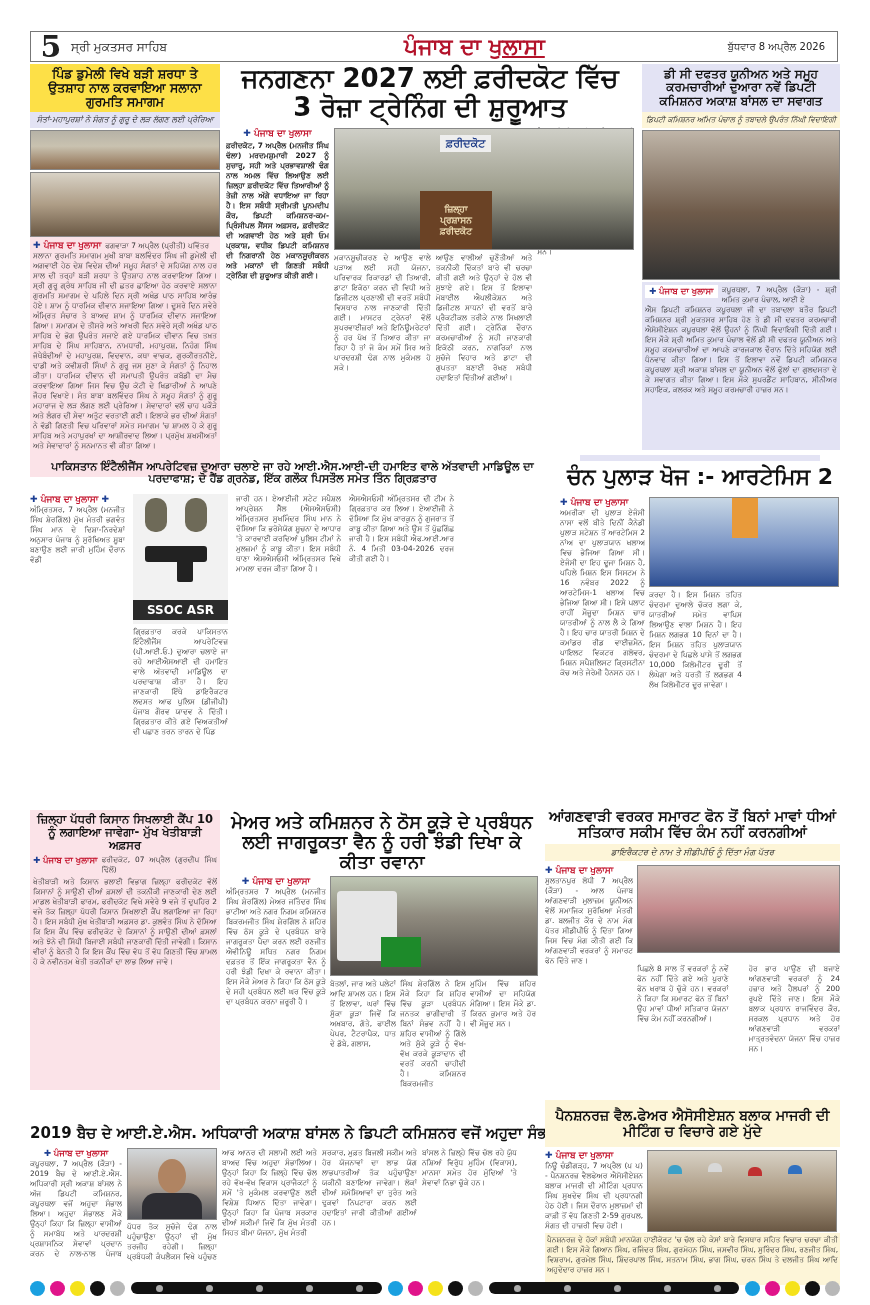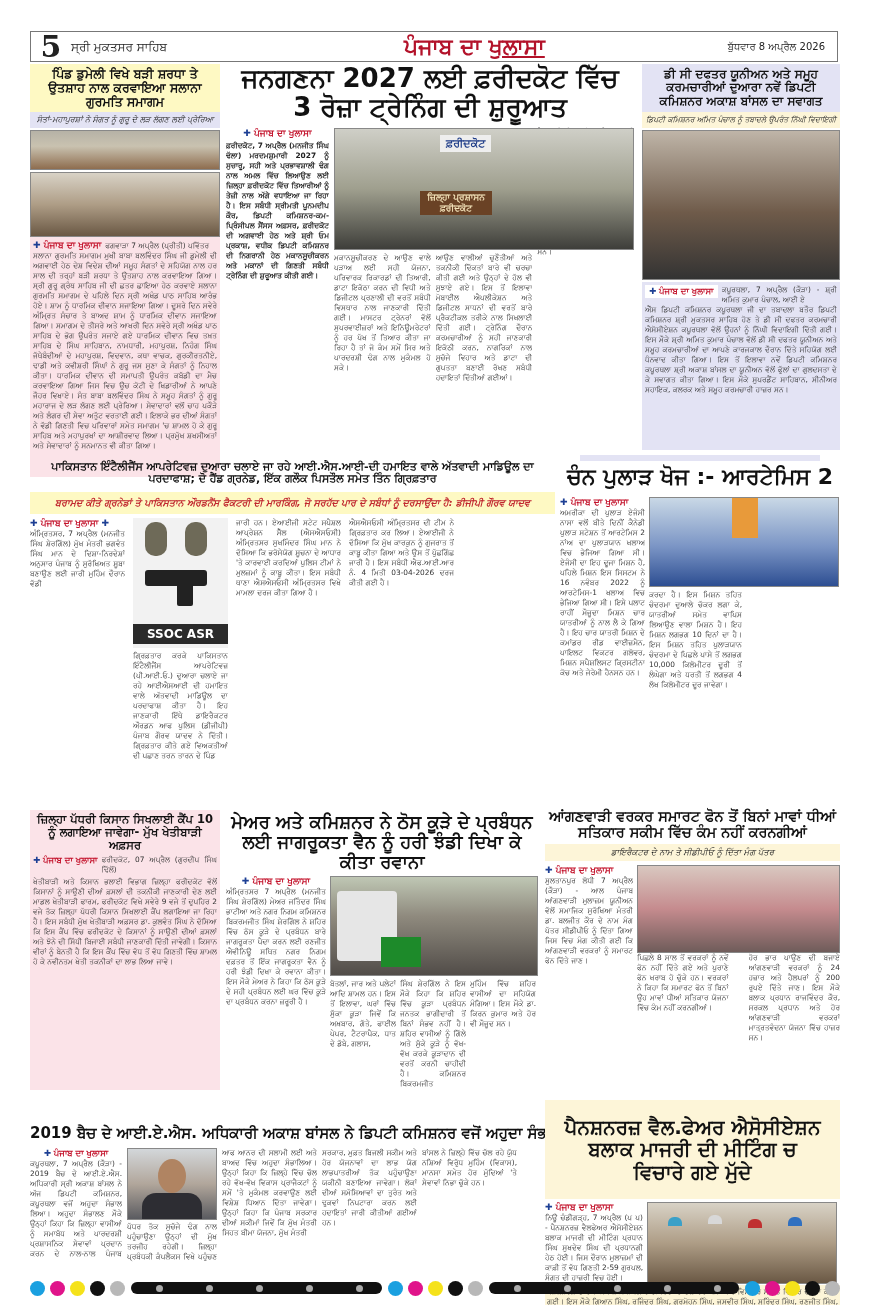--- a/index.html
+++ b/index.html
@@ -13,21 +13,21 @@
 .date{font-size:10px;padding-right:12px}
 .head{font-weight:bold;text-align:center;line-height:1.12;color:#111}
 .sub{text-align:center;font-style:italic;font-size:9.5px;padding:3px 2px}
 .body-text{font-size:7.4px;line-height:10px;color:#333;text-align:justify;overflow:hidden}
 .byline{color:#c3122b;font-weight:bold;font-size:9px}
 .byline .plus{color:#1d3f94}
 .photo{overflow:hidden;border:1px solid #888}
 .pink{background:#fbe3e8}
 .lav{background:#e3e3f4}
 .cream{background:#fdf5d8}
-.peach{background:#fef9c3}
+.peach{background:#fde047}
 .green{background:#e9f1df}
 .dots{display:flex;align-items:center;gap:5px}
 .dot{width:15px;height:15px;border-radius:50%}
 .bar{height:12px;background:#111;border-radius:6px;position:relative}
 .bar i{position:absolute;top:3px;width:7px;height:7px;border-radius:50%;background:#aaa}
 .ph-a{background:linear-gradient(180deg,#b6b2a6 0%,#c9c2b0 40%,#8e6d4f 100%)}
 .ph-b{background:linear-gradient(180deg,#d8d2c6 0%,#ae9d86 50%,#6a5844 100%)}
 .ph-c{background:linear-gradient(180deg,#c9d8e6 0%,#7b95c5 55%,#2d4e92 100%)}
 .ph-d{background:linear-gradient(180deg,#bfc7b4 0%,#8f8a7e 40%,#514c48 100%)}
 .ph-e{background:linear-gradient(180deg,#d9c8c0 0%,#c58b8e 50%,#6f5c5a 100%)}
@@ -65,21 +65,21 @@
   <div class="head" style="font-size:26px">ਜਨਗਣਨਾ 2027 ਲਈ ਫ਼ਰੀਦਕੋਟ ਵਿੱਚ</div>
   <div class="head" style="font-size:26px">3 ਰੋਜ਼ਾ ਟ੍ਰੇਨਿੰਗ ਦੀ ਸ਼ੁਰੂਆਤ</div>
   <div style="display:flex;gap:5px;margin-top:6px">
     <div style="width:103px">
       <div class="byline" style="text-align:center;margin-bottom:2px"><span class="plus">✚</span> <span>ਪੰਜਾਬ ਦਾ ਖੁਲਾਸਾ</span></div>
       <div class="body-text" style="height:300px;font-weight:bold;color:#222">ਫ਼ਰੀਦਕੋਟ, 7 ਅਪ੍ਰੈਲ (ਮਨਜੀਤ ਸਿੰਘ ਢੱਲਾ) ਮਰਦਮਸ਼ੁਮਾਰੀ 2027 ਨੂੰ ਸੁਚਾਰੂ, ਸਹੀ ਅਤੇ ਪ੍ਰਭਾਵਸ਼ਾਲੀ ਢੰਗ ਨਾਲ ਅਮਲ ਵਿੱਚ ਲਿਆਉਣ ਲਈ ਜ਼ਿਲ੍ਹਾ ਫ਼ਰੀਦਕੋਟ ਵਿੱਚ ਤਿਆਰੀਆਂ ਨੂੰ ਤੇਜ਼ੀ ਨਾਲ ਅੱਗੇ ਵਧਾਇਆ ਜਾ ਰਿਹਾ ਹੈ। ਇਸ ਸਬੰਧੀ ਸ੍ਰੀਮਤੀ ਪੂਨਮਦੀਪ ਕੌਰ, ਡਿਪਟੀ ਕਮਿਸ਼ਨਰ-ਕਮ-ਪ੍ਰਿੰਸੀਪਲ ਸੈਂਸਸ ਅਫ਼ਸਰ, ਫ਼ਰੀਦਕੋਟ ਦੀ ਅਗਵਾਈ ਹੇਠ ਅਤੇ ਸ਼੍ਰੀ ਓਮ ਪ੍ਰਕਾਸ਼, ਵਧੀਕ ਡਿਪਟੀ ਕਮਿਸ਼ਨਰ ਦੀ ਨਿਗਰਾਨੀ ਹੇਠ ਮਕਾਨਸੂਚੀਕਰਨ ਅਤੇ ਮਕਾਨਾਂ ਦੀ ਗਿਣਤੀ ਸਬੰਧੀ ਟ੍ਰੇਨਿੰਗ ਦੀ ਸ਼ੁਰੂਆਤ ਕੀਤੀ ਗਈ।</div>
     </div>
     <div style="width:300px">
       <div class="photo ph-h" style="height:122px;position:relative">
         <div style="position:absolute;left:105px;top:6px;color:#1f3d88;font-weight:bold;font-size:11px;background:#eee;padding:2px 6px">ਫ਼ਰੀਦਕੋਟ</div>
-        <div style="position:absolute;left:85px;top:62px;width:72px;color:#f3e2b9;font-size:9px;font-weight:bold;background:#6a4225;padding:1px;text-align:center">ਜ਼ਿਲ੍ਹਾ ਪ੍ਰਸ਼ਾਸਨ ਫ਼ਰੀਦਕੋਟ</div>
+        <div style="position:absolute;left:85px;top:62px;width:72px;color:#f3e2b9;font-size:9px;font-weight:bold;background:#6a4225;padding:13px;text-align:center">ਜ਼ਿਲ੍ਹਾ ਪ੍ਰਸ਼ਾਸਨ ਫ਼ਰੀਦਕੋਟ</div>
       </div>
       <div style="display:flex;gap:5px;margin-top:3px">
         <div class="body-text" style="width:98px;height:185px">ਮਕਾਨਸੂਚੀਕਰਣ ਦੇ ਆਉਣ ਵਾਲੇ ਪੜਾਅ ਲਈ ਸਹੀ ਯੋਜਨਾ, ਪਰਿਵਾਰਕ ਰਿਕਾਰਡਾਂ ਦੀ ਤਿਆਰੀ, ਡਾਟਾ ਇਕੱਠਾ ਕਰਨ ਦੀ ਵਿਧੀ ਅਤੇ ਡਿਜੀਟਲ ਪ੍ਰਣਾਲੀ ਦੀ ਵਰਤੋਂ ਸਬੰਧੀ ਵਿਸਥਾਰ ਨਾਲ ਜਾਣਕਾਰੀ ਦਿੱਤੀ ਗਈ। ਮਾਸਟਰ ਟ੍ਰੇਨਰਾਂ ਵੱਲੋਂ ਸੁਪਰਵਾਈਜ਼ਰਾਂ ਅਤੇ ਇਨਿਊਮਰੇਟਰਾਂ ਨੂੰ ਹਰ ਪੱਖ ਤੋਂ ਤਿਆਰ ਕੀਤਾ ਜਾ ਰਿਹਾ ਹੈ ਤਾਂ ਜੋ ਕੰਮ ਸਮੇਂ ਸਿਰ ਅਤੇ ਪਾਰਦਰਸ਼ੀ ਢੰਗ ਨਾਲ ਮੁਕੰਮਲ ਹੋ ਸਕੇ।</div>
         <div class="body-text" style="width:98px;height:185px">ਆਉਣ ਵਾਲੀਆਂ ਚੁਣੌਤੀਆਂ ਅਤੇ ਤਕਨੀਕੀ ਦਿੱਕਤਾਂ ਬਾਰੇ ਵੀ ਚਰਚਾ ਕੀਤੀ ਗਈ ਅਤੇ ਉਨ੍ਹਾਂ ਦੇ ਹੱਲ ਵੀ ਸੁਝਾਏ ਗਏ। ਇਸ ਤੋਂ ਇਲਾਵਾ ਮੋਬਾਈਲ ਐਪਲੀਕੇਸ਼ਨ ਅਤੇ ਡਿਜੀਟਲ ਸਾਧਨਾਂ ਦੀ ਵਰਤੋਂ ਬਾਰੇ ਪ੍ਰੈਕਟੀਕਲ ਤਰੀਕੇ ਨਾਲ ਸਿਖਲਾਈ ਦਿੱਤੀ ਗਈ। ਟ੍ਰੇਨਿੰਗ ਦੌਰਾਨ ਕਰਮਚਾਰੀਆਂ ਨੂੰ ਸਹੀ ਜਾਣਕਾਰੀ ਇਕੱਠੀ ਕਰਨ, ਨਾਗਰਿਕਾਂ ਨਾਲ ਸੁਚੱਜੇ ਵਿਹਾਰ ਅਤੇ ਡਾਟਾ ਦੀ ਗੁਪਤਤਾ ਬਣਾਈ ਰੱਖਣ ਸਬੰਧੀ ਹਦਾਇਤਾਂ ਦਿੱਤੀਆਂ ਗਈਆਂ।</div>
         <div class="body-text" style="width:98px;height:185px;margin-top:-126px;height:311px">ਸੈਂਸਸ ਡਿਜੀਟਲ ਮੋਡ 'ਤੇ ਕਰਵਾਈ ਜਾਵੇਗੀ ਅਤੇ ਪਹਿਲੀ ਵਾਰ ਸੈਲਫ ਇਨਿਊਮਰੇਸ਼ਨ ਵਿਕਲਪ 30 ਅਪ੍ਰੈਲ 2026 ਤੋਂ ਮਿਤੀ 14 ਮਈ 2026 ਤੱਕ ਹੋਵੇਗੀ। ਇਸ ਲਈ ਆਮ ਜਨਤਾ ਨੂੰ ਅਪੀਲ ਕੀਤੀ ਗਈ ਕਿ ਸੈਲਫ ਇਨਿਊਮਰੇਸ਼ਨ ਵਿੱਚ ਵੱਧ ਤੋਂ ਵੱਧ ਭਾਗ ਲੈਣ। ਇਸ ਮੌਕੇ ਜ਼ਿਲ੍ਹਾ ਮਾਲ ਅਫ਼ਸਰ, ਤਹਿਸੀਲਦਾਰ, ਨਾਇਬ ਤਹਿਸੀਲਦਾਰ, ਮਾਸਟਰ ਟ੍ਰੇਨਰ ਅਤੇ ਵੱਖ-ਵੱਖ ਵਿਭਾਗਾਂ ਦੇ ਅਧਿਕਾਰੀ ਅਤੇ ਕਰਮਚਾਰੀ ਹਾਜ਼ਰ ਸਨ।</div>
       </div>
     </div>
   </div>
 </div>
 
@@ -91,35 +91,34 @@
     <div style="display:flex;gap:4px;align-items:flex-start">
       <span class="byline" style="white-space:nowrap;font-size:8.5px;background:#fff;padding:1px 4px"><span class="plus">✚</span> <span>ਪੰਜਾਬ ਦਾ ਖੁਲਾਸਾ</span></span>
       <span class="body-text" style="flex:1">ਕਪੂਰਥਲਾ, 7 ਅਪ੍ਰੈਲ (ਕੌੜਾ) - ਸ਼੍ਰੀ ਅਮਿਤ ਕੁਮਾਰ ਪੰਚਾਲ, ਆਈ ਏ</span>
     </div>
     <div class="body-text" style="height:138px">ਐੱਸ ਡਿਪਟੀ ਕਮਿਸ਼ਨਰ ਕਪੂਰਥਲਾ ਜੀ ਦਾ ਤਬਾਦਲਾ ਬਤੌਰ ਡਿਪਟੀ ਕਮਿਸ਼ਨਰ ਸ਼੍ਰੀ ਮੁਕਤਸਰ ਸਾਹਿਬ ਹੋਣ ਤੇ ਡੀ ਸੀ ਦਫਤਰ ਕਰਮਚਾਰੀ ਐਸੋਸੀਏਸ਼ਨ ਕਪੂਰਥਲਾ ਵੱਲੋਂ ਉਹਨਾਂ ਨੂੰ ਨਿੱਘੀ ਵਿਦਾਇਗੀ ਦਿੱਤੀ ਗਈ। ਇਸ ਮੌਕੇ ਸ਼੍ਰੀ ਅਮਿਤ ਕੁਮਾਰ ਪੰਚਾਲ ਵੱਲੋਂ ਡੀ ਸੀ ਦਫਤਰ ਯੂਨੀਅਨ ਅਤੇ ਸਮੂਹ ਕਰਮਚਾਰੀਆਂ ਦਾ ਆਪਣੇ ਕਾਰਜਕਾਲ ਦੌਰਾਨ ਦਿੱਤੇ ਸਹਿਯੋਗ ਲਈ ਧੰਨਵਾਦ ਕੀਤਾ ਗਿਆ। ਇਸ ਤੋਂ ਇਲਾਵਾ ਨਵੇਂ ਡਿਪਟੀ ਕਮਿਸ਼ਨਰ ਕਪੂਰਥਲਾ ਸ਼੍ਰੀ ਅਕਾਸ਼ ਬਾਂਸਲ ਦਾ ਯੂਨੀਅਨ ਵੱਲੋਂ ਫੁੱਲਾਂ ਦਾ ਗੁਲਦਸਤਾ ਦੇ ਕੇ ਸਵਾਗਤ ਕੀਤਾ ਗਿਆ। ਇਸ ਮੌਕੇ ਸੁਪਰਡੈਂਟ ਸਾਹਿਬਾਨ, ਸੀਨੀਅਰ ਸਹਾਇਕ, ਕਲਰਕ ਅਤੇ ਸਮੂਹ ਕਰਮਚਾਰੀ ਹਾਜ਼ਰ ਸਨ।</div>
   </div>
 </div>
 
 <div class="abs" style="left:30px;top:455px;width:525px;height:345px">
   <div class="head" style="font-size:11px;padding:6px 10px 4px">ਪਾਕਿਸਤਾਨ ਇੰਟੈਲੀਜੈਂਸ ਆਪਰੇਟਿਵਜ਼ ਦੁਆਰਾ ਚਲਾਏ ਜਾ ਰਹੇ ਆਈ.ਐਸ.ਆਈ-ਦੀ ਹਮਾਇਤ ਵਾਲੇ ਅੱਤਵਾਦੀ ਮਾਡਿਊਲ ਦਾ ਪਰਦਾਫਾਸ਼; ਦੋ ਹੈਂਡ ਗ੍ਰਨੇਡ, ਇੱਕ ਗਲੌਕ ਪਿਸਤੌਲ ਸਮੇਤ ਤਿੰਨ ਗ੍ਰਿਫ਼ਤਾਰ</div>
-  <div class="sub peach" style="font-size:9.5px;color:#c0262e;font-weight:bold;margin-top:2px;padding:5px 2px">ਬਰਾਮਦ ਕੀਤੇ ਗ੍ਰਨੇਡਾਂ ਤੇ ਪਾਕਿਸਤਾਨ ਔਰਡਨੈਂਸ ਫੈਕਟਰੀ ਦੀ ਮਾਰਕਿੰਗ, ਜੋ ਸਰਹੱਦ ਪਾਰ ਦੇ ਸਬੰਧਾਂ ਨੂੰ ਦਰਸਾਉਂਦਾ ਹੈ: ਡੀਜੀਪੀ ਗੌਰਵ ਯਾਦਵ</div>
   <div style="display:flex;gap:8px;margin-top:4px">
     <div style="width:95px">
       <div class="byline"><span class="plus">✚</span> <span>ਪੰਜਾਬ ਦਾ ਖੁਲਾਸਾ</span> <span class="plus">✚</span></div>
       <div class="body-text" style="height:60px">ਅੰਮ੍ਰਿਤਸਰ, 7 ਅਪ੍ਰੈਲ (ਮਨਜੀਤ ਸਿੰਘ ਸ਼ੇਰਗਿੱਲ) ਮੁੱਖ ਮੰਤਰੀ ਭਗਵੰਤ ਸਿੰਘ ਮਾਨ ਦੇ ਦਿਸ਼ਾ-ਨਿਰਦੇਸ਼ਾਂ ਅਨੁਸਾਰ ਪੰਜਾਬ ਨੂੰ ਸੁਰੱਖਿਅਤ ਸੂਬਾ ਬਣਾਉਣ ਲਈ ਜਾਰੀ ਮੁਹਿੰਮ ਦੌਰਾਨ ਵੱਡੀ</div>
     </div>
     <div style="width:95px">
       <div class="photo" style="height:130px;background:#f2f2f2;position:relative;border:none">
         <div style="position:absolute;left:12px;top:4px;width:22px;height:34px;border-radius:10px;background:#6e6a58"></div>
         <div style="position:absolute;left:52px;top:4px;width:22px;height:34px;border-radius:10px;background:#6e6a58"></div>
         <div style="position:absolute;left:12px;top:52px;width:62px;height:16px;background:#222;border-radius:3px"></div>
         <div style="position:absolute;left:44px;top:66px;width:16px;height:22px;background:#222;border-radius:2px"></div>
         <div style="position:absolute;left:0;right:0;bottom:4px;background:#2b2b2b;color:#fff;font-weight:bold;font-size:12px;text-align:center;padding:3px">SSOC ASR</div>
       </div>
-      <div class="body-text" style="height:108px;margin-top:3px">ਗ੍ਰਿਫ਼ਤਾਰ ਕਰਕੇ ਪਾਕਿਸਤਾਨ ਇੰਟੈਲੀਜੈਂਸ ਆਪਰੇਟਿਵਜ਼ (ਪੀ.ਆਈ.ਓ.) ਦੁਆਰਾ ਚਲਾਏ ਜਾ ਰਹੇ ਆਈਐਸਆਈ ਦੀ ਹਮਾਇਤ ਵਾਲੇ ਅੱਤਵਾਦੀ ਮਾਡਿਊਲ ਦਾ ਪਰਦਾਫਾਸ਼ ਕੀਤਾ ਹੈ। ਇਹ ਜਾਣਕਾਰੀ ਇੱਥੇ ਡਾਇਰੈਕਟਰ ਔਰਡਨ ਆਫ ਪੁਲਿਸ (ਡੀਜੀਪੀ) ਪੰਜਾਬ ਗੌਰਵ ਯਾਦਵ ਨੇ ਦਿੱਤੀ। ਗ੍ਰਿਫ਼ਤਾਰ ਕੀਤੇ ਗਏ ਵਿਅਕਤੀਆਂ ਦੀ ਪਛਾਣ ਤਰਨ ਤਾਰਨ ਦੇ ਪਿੰਡ</div>
+      <div class="body-text" style="height:108px;margin-top:3px">ਗ੍ਰਿਫ਼ਤਾਰ ਕਰਕੇ ਪਾਕਿਸਤਾਨ ਇੰਟੈਲੀਜੈਂਸ ਆਪਰੇਟਿਵਜ਼ (ਪੀ.ਆਈ.ਓ.) ਦੁਆਰਾ ਚਲਾਏ ਜਾ ਰਹੇ ਆਈਐਸਆਈ ਦੀ ਹਮਾਇਤ ਵਾਲੇ ਅੱਤਵਾਦੀ ਮਾਡਿਊਲ ਦਾ ਪਰਦਾਫਾਸ਼ ਕੀਤਾ ਹੈ। ਇਹ ਜਾਣਕਾਰੀ ਇੱਥੇ ਡਾਇਰੈਕਟਰ ਲਦਸਤ ਆਫ ਪੁਲਿਸ (ਡੀਜੀਪੀ) ਪੰਜਾਬ ਗੌਰਵ ਯਾਦਵ ਨੇ ਦਿੱਤੀ। ਗ੍ਰਿਫ਼ਤਾਰ ਕੀਤੇ ਗਏ ਵਿਅਕਤੀਆਂ ਦੀ ਪਛਾਣ ਤਰਨ ਤਾਰਨ ਦੇ ਪਿੰਡ</div>
     </div>
     <div class="body-text" style="width:105px;height:240px">ਜਾਰੀ ਹਨ। ਏਆਈਜੀ ਸਟੇਟ ਸਪੈਸ਼ਲ ਆਪ੍ਰੇਸ਼ਨ ਸੈੱਲ (ਐਸਐਸਓਸੀ) ਅੰਮ੍ਰਿਤਸਰ ਸੁਖਮਿੰਦਰ ਸਿੰਘ ਮਾਨ ਨੇ ਦੱਸਿਆ ਕਿ ਭਰੋਸੇਯੋਗ ਸੂਚਨਾ ਦੇ ਆਧਾਰ 'ਤੇ ਕਾਰਵਾਈ ਕਰਦਿਆਂ ਪੁਲਿਸ ਟੀਮਾਂ ਨੇ ਮੁਲਜ਼ਮਾਂ ਨੂੰ ਕਾਬੂ ਕੀਤਾ। ਇਸ ਸਬੰਧੀ ਥਾਣਾ ਐਸਐਸਓਸੀ ਅੰਮ੍ਰਿਤਸਰ ਵਿਖੇ ਮਾਮਲਾ ਦਰਜ ਕੀਤਾ ਗਿਆ ਹੈ।</div>
     <div class="body-text" style="width:105px;height:240px">ਐਸਐਸਓਸੀ ਅੰਮ੍ਰਿਤਸਰ ਦੀ ਟੀਮ ਨੇ ਗ੍ਰਿਫ਼ਤਾਰ ਕਰ ਲਿਆ। ਏਆਈਜੀ ਨੇ ਦੱਸਿਆ ਕਿ ਮੁੱਖ ਕਾਰਕੁਨ ਨੂੰ ਗੁਜਰਾਤ ਤੋਂ ਕਾਬੂ ਕੀਤਾ ਗਿਆ ਅਤੇ ਉਸ ਤੋਂ ਪੁੱਛਗਿੱਛ ਜਾਰੀ ਹੈ। ਇਸ ਸਬੰਧੀ ਐਫ.ਆਈ.ਆਰ ਨੰ. 4 ਮਿਤੀ 03-04-2026 ਦਰਜ ਕੀਤੀ ਗਈ ਹੈ।</div>
   </div>
 </div>
 
 <div class="abs" style="left:560px;top:455px;width:280px;height:345px">
   <div class="lav" style="height:6px;margin:0 20px"></div>
   <div class="head" style="font-size:22px;padding:4px 0">ਚੰਨ ਪੁਲਾੜ ਖੋਜ :- ਆਰਟੇਮਿਸ 2</div>
   <div style="display:flex;gap:4px;margin-top:3px">
@@ -171,21 +170,21 @@
 <div class="abs" style="left:545px;top:808px;width:295px;height:285px">
   <div class="head" style="font-size:14.5px">ਆਂਗਣਵਾੜੀ ਵਰਕਰ ਸਮਾਰਟ ਫੋਨ ਤੋਂ ਬਿਨਾਂ ਮਾਵਾਂ ਧੀਆਂ ਸਤਿਕਾਰ ਸਕੀਮ ਵਿੱਚ ਕੰਮ ਨਹੀਂ ਕਰਨਗੀਆਂ</div>
   <div class="sub cream" style="font-size:8.5px;margin-top:4px">ਡਾਇਰੈਕਟਰ ਦੇ ਨਾਮ ਤੇ ਸੀਡੀਪੀਓ ਨੂੰ ਦਿੱਤਾ ਮੰਗ ਪੱਤਰ</div>
   <div style="display:flex;gap:4px;margin-top:4px">
     <div style="width:88px">
       <div class="byline"><span class="plus">✚</span> <span>ਪੰਜਾਬ ਦਾ ਖੁਲਾਸਾ</span></div>
       <div class="body-text" style="height:200px">ਸੁਲਤਾਨਪੁਰ ਲੋਧੀ 7 ਅਪ੍ਰੈਲ (ਕੌੜਾ) - ਆਲ ਪੰਜਾਬ ਆਂਗਣਵਾੜੀ ਮੁਲਾਜ਼ਮ ਯੂਨੀਅਨ ਵੱਲੋਂ ਸਮਾਜਿਕ ਸੁਰੱਖਿਆ ਮੰਤਰੀ ਡਾ. ਬਲਜੀਤ ਕੌਰ ਦੇ ਨਾਮ ਮੰਗ ਪੱਤਰ ਸੀਡੀਪੀਓ ਨੂੰ ਦਿੱਤਾ ਗਿਆ ਜਿਸ ਵਿਚ ਮੰਗ ਕੀਤੀ ਗਈ ਕਿ ਆਂਗਣਵਾੜੀ ਵਰਕਰਾਂ ਨੂੰ ਸਮਾਰਟ ਫੋਨ ਦਿੱਤੇ ਜਾਣ।</div>
     </div>
     <div style="width:203px">
       <div class="photo ph-e" style="height:88px"></div>
-      <div style="display:flex;gap:20px;margin-top:0">
+      <div style="display:flex;gap:20px;margin-top:11px">
         <div class="body-text" style="width:99px;height:120px">ਪਿਛਲੇ 8 ਸਾਲ ਤੋਂ ਵਰਕਰਾਂ ਨੂੰ ਨਵੇਂ ਫੋਨ ਨਹੀਂ ਦਿੱਤੇ ਗਏ ਅਤੇ ਪੁਰਾਣੇ ਫੋਨ ਖਰਾਬ ਹੋ ਚੁੱਕੇ ਹਨ। ਵਰਕਰਾਂ ਨੇ ਕਿਹਾ ਕਿ ਸਮਾਰਟ ਫੋਨ ਤੋਂ ਬਿਨਾਂ ਉਹ ਮਾਵਾਂ ਧੀਆਂ ਸਤਿਕਾਰ ਯੋਜਨਾ ਵਿੱਚ ਕੰਮ ਨਹੀਂ ਕਰਨਗੀਆਂ।</div>
         <div class="body-text" style="width:99px;height:120px">ਹੋਰ ਭਾਰ ਪਾਉਣ ਦੀ ਬਜਾਏ ਆਂਗਣਵਾੜੀ ਵਰਕਰਾਂ ਨੂੰ 24 ਹਜ਼ਾਰ ਅਤੇ ਹੈਲਪਰਾਂ ਨੂੰ 200 ਰੁਪਏ ਦਿੱਤੇ ਜਾਣ। ਇਸ ਮੌਕੇ ਬਲਾਕ ਪ੍ਰਧਾਨ ਰਾਜਵਿੰਦਰ ਕੌਰ, ਸਰਕਲ ਪ੍ਰਧਾਨ ਅਤੇ ਹੋਰ ਆਂਗਣਵਾੜੀ ਵਰਕਰਾਂ ਮਾਤ੍ਰਤਵੰਦਨਾ ਯੋਜਨਾ ਵਿੱਚ ਹਾਜ਼ਰ ਸਨ।</div>
       </div>
     </div>
   </div>
 </div>
 
 <div class="abs" style="left:30px;top:1125px;width:515px;height:150px">
   <div class="head" style="font-size:15px;white-space:nowrap">2019 ਬੈਚ ਦੇ ਆਈ.ਏ.ਐਸ. ਅਧਿਕਾਰੀ ਅਕਾਸ਼ ਬਾਂਸਲ ਨੇ ਡਿਪਟੀ ਕਮਿਸ਼ਨਰ ਵਜੋਂ ਅਹੁਦਾ ਸੰਭਾਲਿਆ</div>
   <div style="display:flex;gap:5px;margin-top:6px">
@@ -200,21 +199,21 @@
       </div>
       <div class="body-text" style="height:40px;margin-top:2px">ਪੱਧਰ ਤੱਕ ਸੁਚੱਜੇ ਢੰਗ ਨਾਲ ਪਹੁੰਚਾਉਣਾ ਉਨ੍ਹਾਂ ਦੀ ਮੁੱਖ ਤਰਜੀਹ ਰਹੇਗੀ। ਜ਼ਿਲ੍ਹਾ ਪ੍ਰਬੰਧਕੀ ਕੰਪਲੈਕਸ ਵਿਖੇ ਪਹੁੰਚਣ ਉਪਰੰਤ ਉਨ੍ਹਾਂ ਨੇ ਗਾਰਡ</div>
     </div>
     <div class="body-text" style="width:95px;height:112px">ਆਫ ਆਨਰ ਦੀ ਸਲਾਮੀ ਲਈ ਅਤੇ ਬਾਅਦ ਵਿੱਚ ਅਹੁਦਾ ਸੰਭਾਲਿਆ। ਉਨ੍ਹਾਂ ਕਿਹਾ ਕਿ ਜ਼ਿਲ੍ਹੇ ਵਿੱਚ ਚੱਲ ਰਹੇ ਵੱਖ-ਵੱਖ ਵਿਕਾਸ ਪ੍ਰਾਜੈਕਟਾਂ ਨੂੰ ਸਮੇਂ 'ਤੇ ਮੁਕੰਮਲ ਕਰਵਾਉਣ ਲਈ ਵਿਸ਼ੇਸ਼ ਧਿਆਨ ਦਿੱਤਾ ਜਾਵੇਗਾ। ਉਨ੍ਹਾਂ ਕਿਹਾ ਕਿ ਪੰਜਾਬ ਸਰਕਾਰ ਦੀਆਂ ਸਕੀਮਾਂ ਜਿਵੇਂ ਕਿ ਮੁੱਖ ਮੰਤਰੀ ਸਿਹਤ ਬੀਮਾ ਯੋਜਨਾ, ਮੁੱਖ ਮੰਤਰੀ</div>
     <div class="body-text" style="width:95px;height:112px">ਸਰਕਾਰ, ਮੁਫ਼ਤ ਬਿਜਲੀ ਸਕੀਮ ਅਤੇ ਹੋਰ ਯੋਜਨਾਵਾਂ ਦਾ ਲਾਭ ਯੋਗ ਲਾਭਪਾਤਰੀਆਂ ਤੱਕ ਪਹੁੰਚਾਉਣਾ ਯਕੀਨੀ ਬਣਾਇਆ ਜਾਵੇਗਾ। ਲੋਕਾਂ ਦੀਆਂ ਸਮੱਸਿਆਵਾਂ ਦਾ ਤੁਰੰਤ ਅਤੇ ਢੁਕਵਾਂ ਨਿਪਟਾਰਾ ਕਰਨ ਲਈ ਹਦਾਇਤਾਂ ਜਾਰੀ ਕੀਤੀਆਂ ਗਈਆਂ ਹਨ।</div>
     <div class="body-text" style="width:95px;height:112px">ਬਾਂਸਲ ਨੇ ਜ਼ਿਲ੍ਹੇ ਵਿੱਚ ਚੱਲ ਰਹੇ ਯੁੱਧ ਨਸ਼ਿਆਂ ਵਿਰੁੱਧ ਮੁਹਿੰਮ (ਵਿਕਾਸ), ਮਾਨਸਾ ਸਮੇਤ ਹੋਰ ਮੁੱਦਿਆਂ 'ਤੇ ਸੇਵਾਵਾਂ ਨਿਭਾ ਚੁੱਕੇ ਹਨ।</div>
   </div>
 </div>
 
 <div class="abs" style="left:545px;top:1100px;width:295px;height:175px">
-  <div class="head cream" style="font-size:20px;padding:16px">ਪੈਨਸ਼ਨਰਜ਼ ਵੈਲ.ਫੇਅਰ ਐਸੋਸੀਏਸ਼ਨ ਬਲਾਕ ਮਾਜਰੀ ਦੀ ਮੀਟਿੰਗ ਚ ਵਿਚਾਰੇ ਗਏ ਮੁੱਦੇ</div>
+  <div class="head cream" style="font-size:14px;padding:8px">ਪੈਨਸ਼ਨਰਜ਼ ਵੈਲ.ਫੇਅਰ ਐਸੋਸੀਏਸ਼ਨ ਬਲਾਕ ਮਾਜਰੀ ਦੀ ਮੀਟਿੰਗ ਚ ਵਿਚਾਰੇ ਗਏ ਮੁੱਦੇ</div>
   <div style="display:flex;gap:4px;margin-top:3px">
     <div style="width:98px">
       <div class="byline"><span class="plus">✚</span> <span>ਪੰਜਾਬ ਦਾ ਖੁਲਾਸਾ</span></div>
       <div class="body-text" style="height:72px">ਨਿਊ ਚੰਡੀਗੜ੍ਹ, 7 ਅਪ੍ਰੈਲ (ਪ ਪ) - ਪੈਨਸ਼ਨਰਜ਼ ਵੈਲਫੇਅਰ ਐਸੋਸੀਏਸ਼ਨ ਬਲਾਕ ਮਾਜਰੀ ਦੀ ਮੀਟਿੰਗ ਪ੍ਰਧਾਨ ਸਿੰਘ ਸੁਖਦੇਵ ਸਿੰਘ ਦੀ ਪ੍ਰਧਾਨਗੀ ਹੇਠ ਹੋਈ। ਜਿਸ ਦੌਰਾਨ ਮੁਲਾਜ਼ਮਾਂ ਦੀ ਕਾਫ਼ੀ ਤੋਂ ਵੱਧ ਗਿਣਤੀ 2-59 ਗੁਰਪਲ, ਸੰਗਤ ਦੀ ਹਾਜ਼ਰੀ ਵਿਚ ਹੋਈ।</div>
     </div>
     <div class="photo ph-b" style="width:190px;height:82px;position:relative">
       <div style="position:absolute;left:20px;top:14px;width:14px;height:9px;background:#3aa0c8;border-radius:6px 6px 0 0"></div>
       <div style="position:absolute;left:60px;top:12px;width:14px;height:9px;background:#d8d8d8;border-radius:6px 6px 0 0"></div>
       <div style="position:absolute;left:100px;top:16px;width:14px;height:9px;background:#c03030;border-radius:6px 6px 0 0"></div>
       <div style="position:absolute;left:140px;top:14px;width:14px;height:9px;background:#3070c0;border-radius:6px 6px 0 0"></div>

